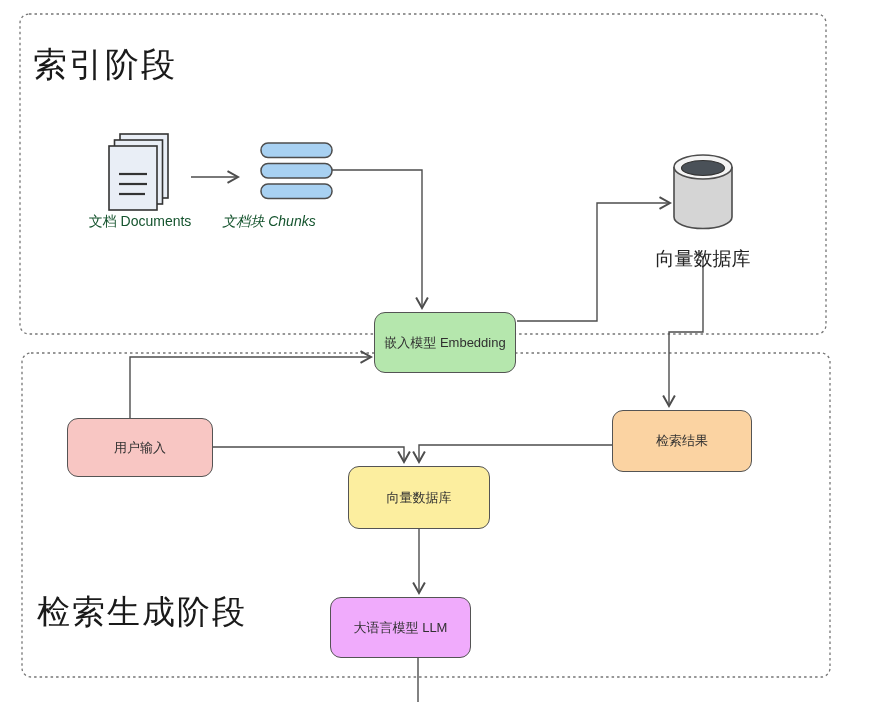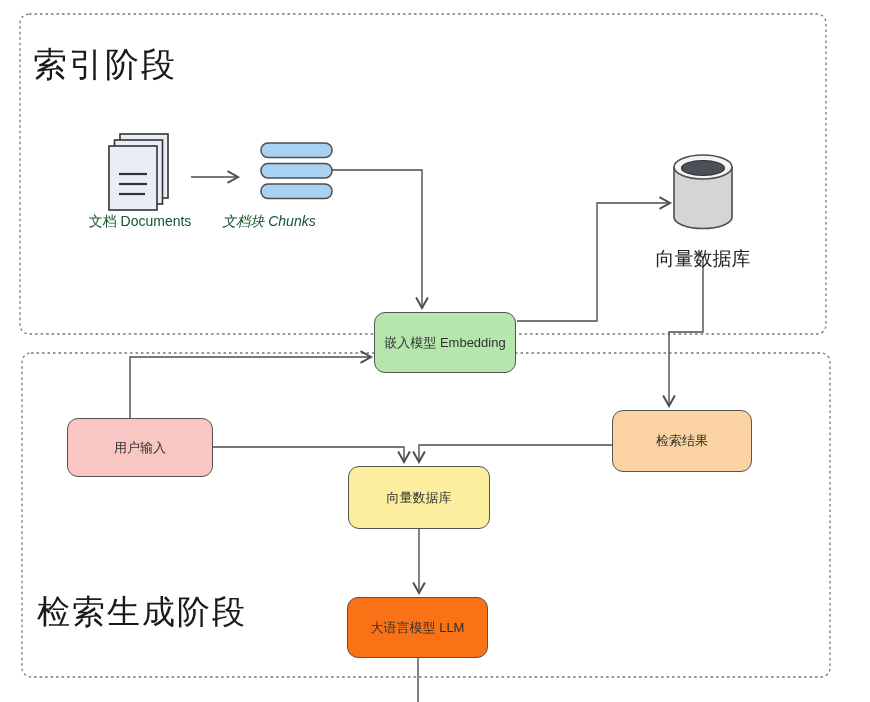--- a/index.html
+++ b/index.html
@@ -8,21 +8,21 @@
   .layer{position:absolute;left:0;top:0;}
   .phase-title{position:absolute;color:#1a1a1a;font-size:34px;letter-spacing:2px;white-space:nowrap;}
   .title-generation{font-size:33px;}
   .node{position:absolute;display:flex;align-items:center;justify-content:center;
         border:1.5px solid #545454;border-radius:11px;font-size:13px;color:#303030;
         text-align:center;box-sizing:border-box;white-space:nowrap;}
   .node-embedding{left:374px;top:312px;width:142px;height:61px;background:#b5e7ad;}
   .node-user-input{left:67px;top:418px;width:146px;height:59px;background:#f8c6c3;}
   .node-results{left:612px;top:410px;width:140px;height:62px;background:#fbd3a2;}
   .node-filter{left:348px;top:466px;width:142px;height:63px;background:#fcee9f;}
-  .node-llm{left:347px;top:597px;width:141px;height:61px;background:#f97316;}
+  .node-llm{left:330px;top:597px;width:141px;height:61px;background:#f0abfc;}
   .icon-label{position:absolute;font-size:14px;color:#14532d;text-align:center;white-space:nowrap;}
   .label-documents{left:75px;top:213px;width:130px;}
   .label-chunks{left:209px;top:213px;width:120px;font-style:italic;}
   .label-vectordb{left:628px;top:246px;width:150px;font-size:19px;color:#222;}
 </style>
 </head>
 <body>
 
 <div class="stage">
 

